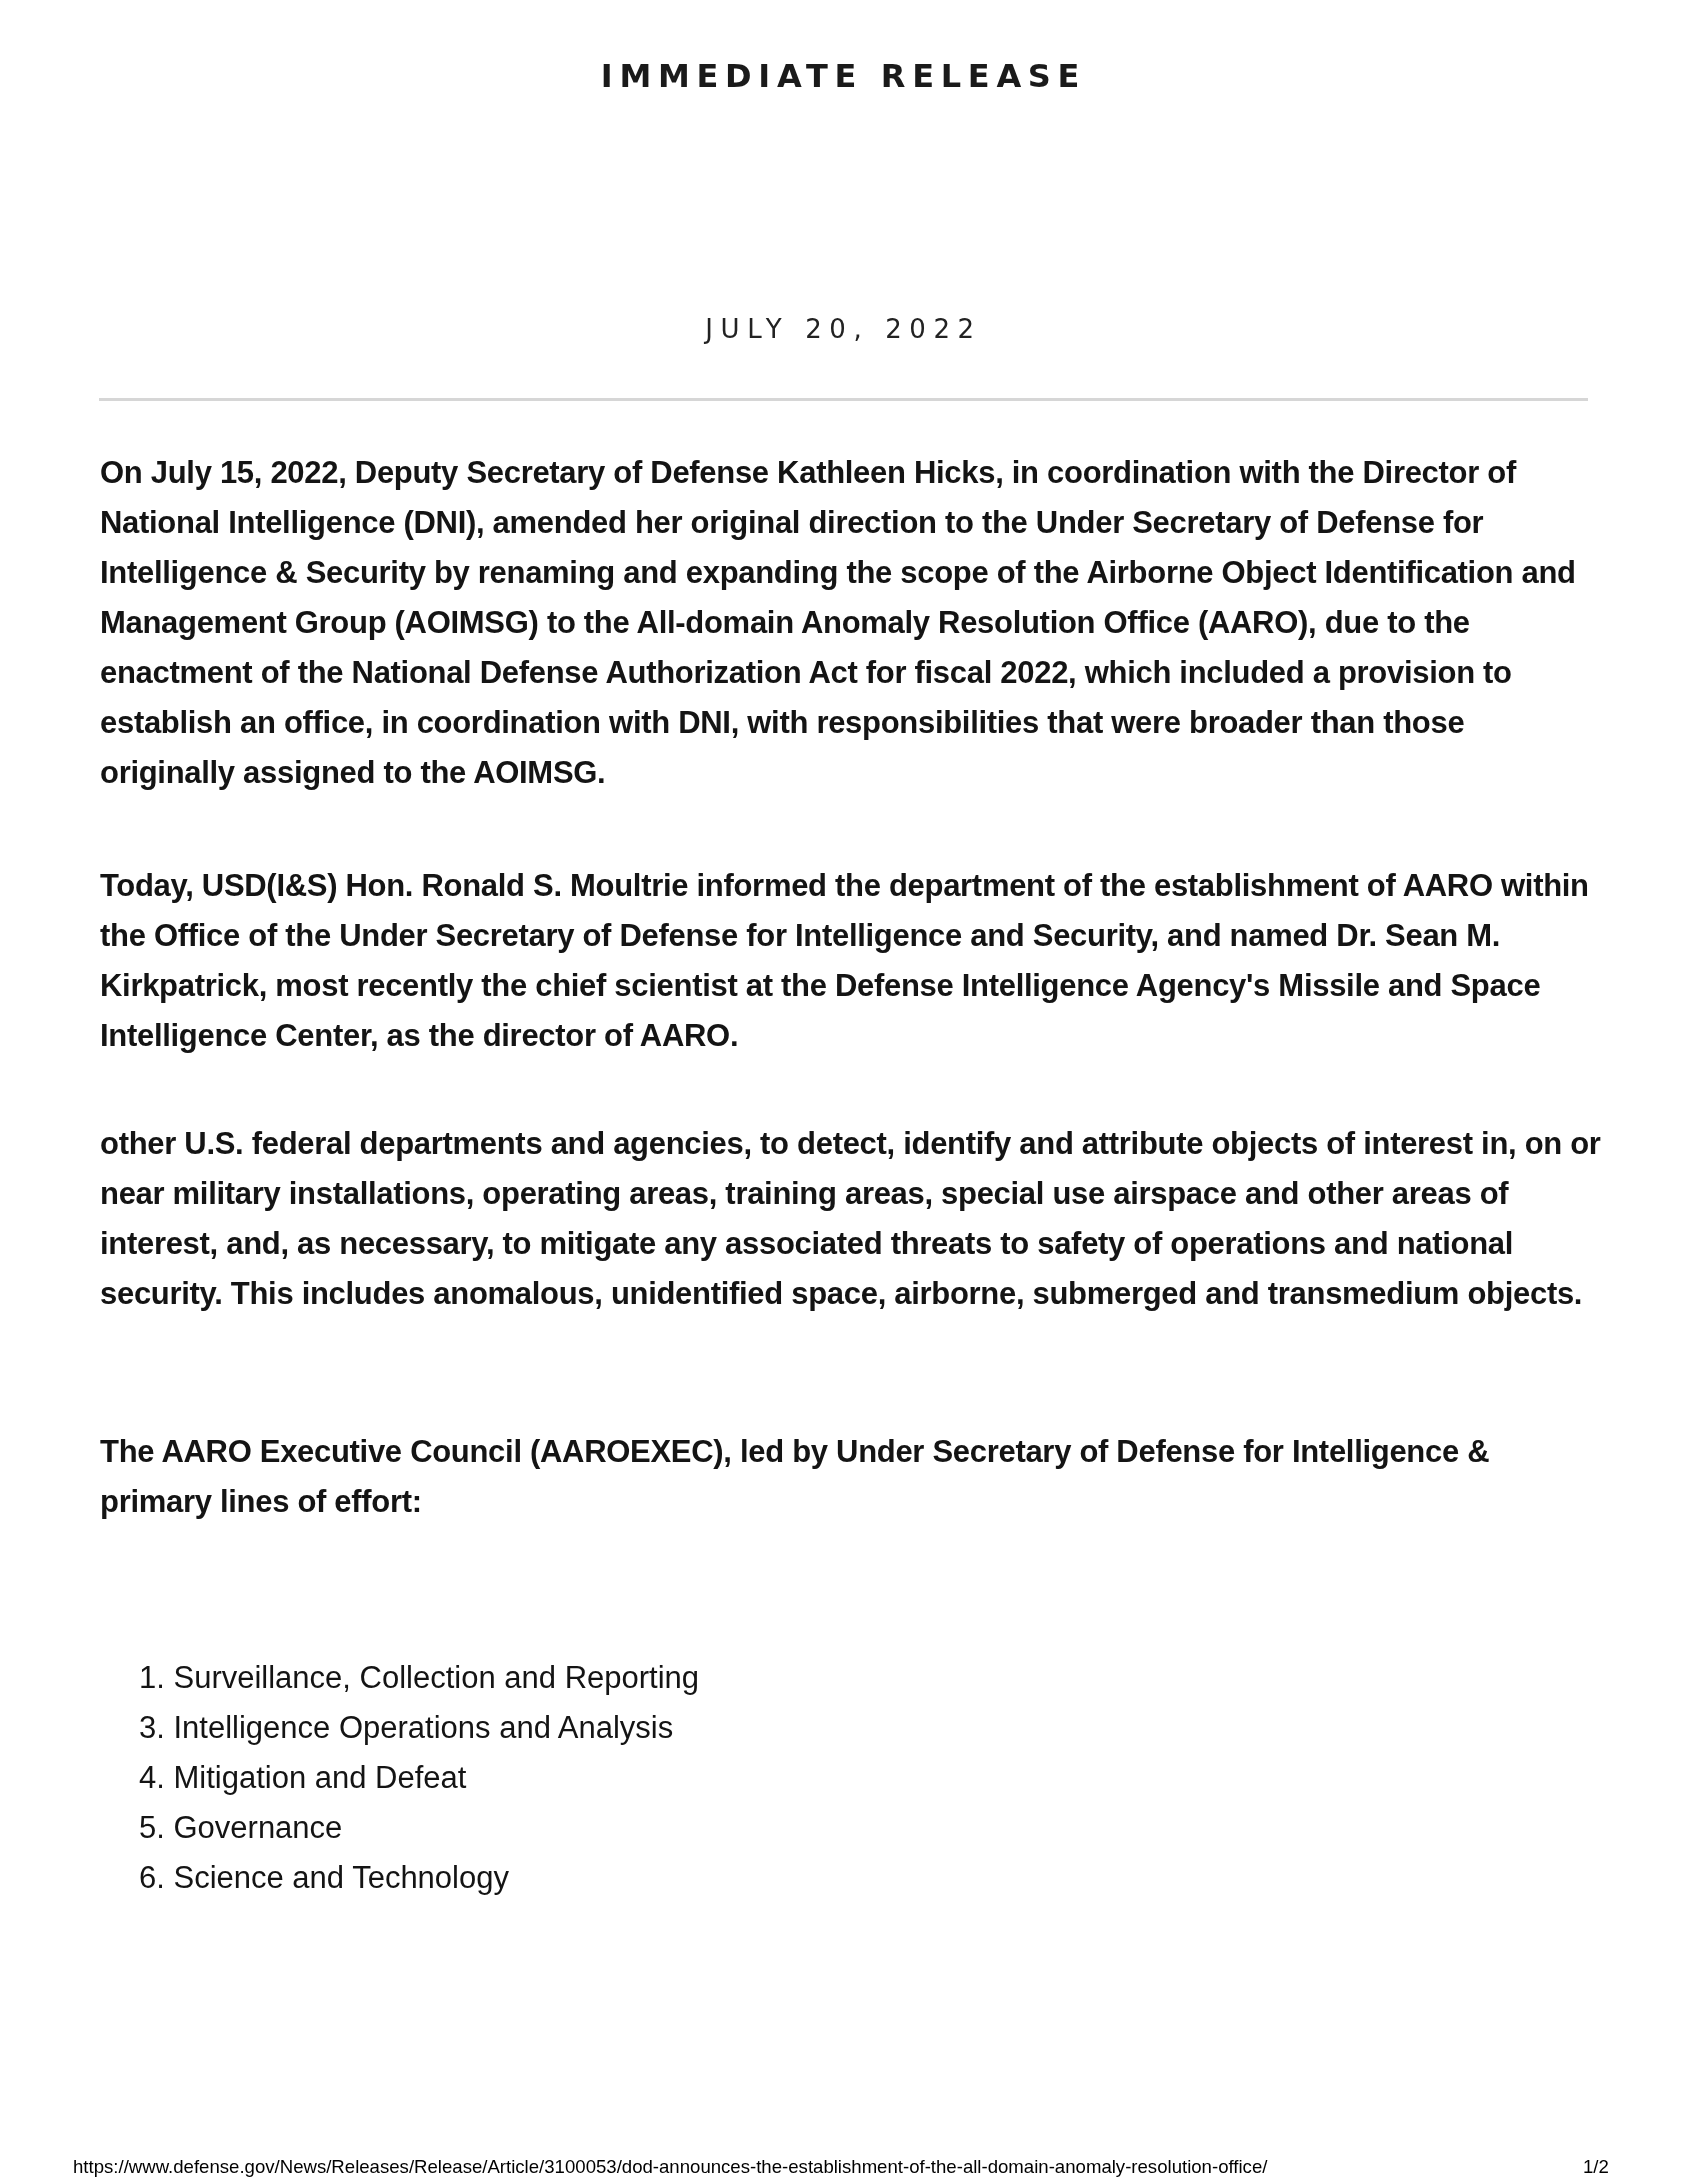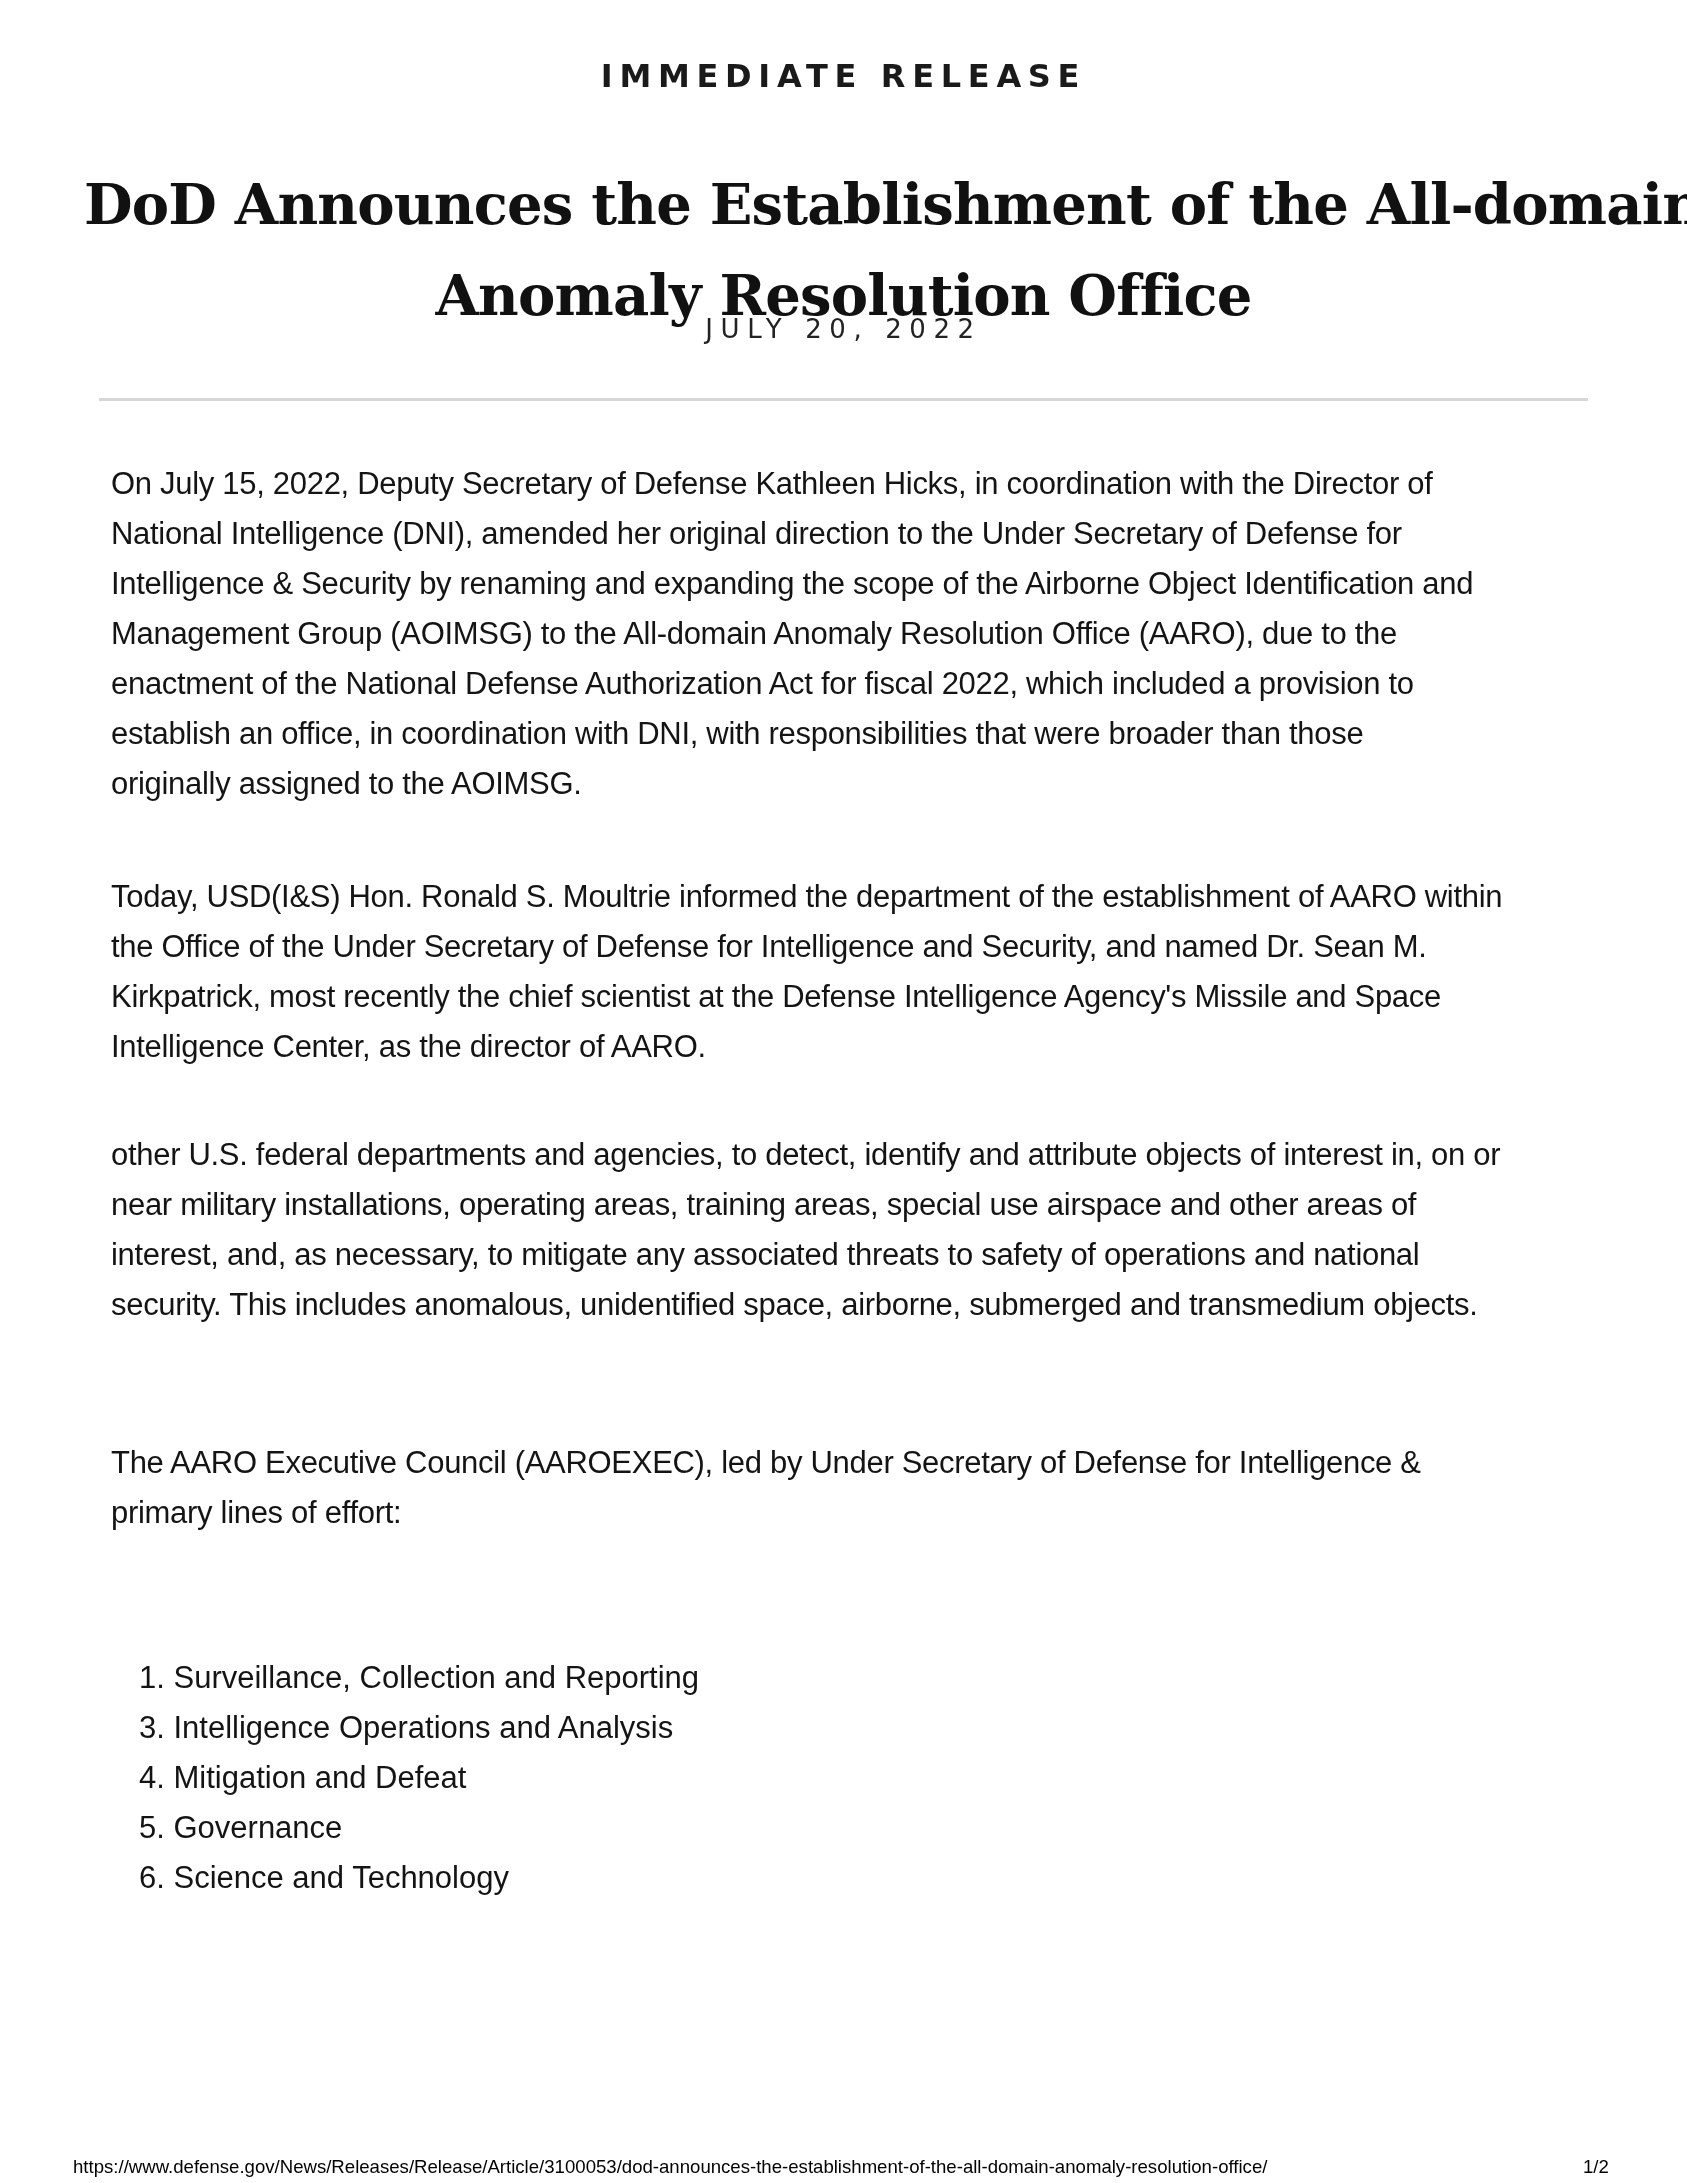--- a/index.html
+++ b/index.html
@@ -59,21 +59,21 @@
   .body-text {
     position: absolute;
     left: 99px;
     width: 1519px;
     font-family: "Liberation Sans", sans-serif;
     font-size: 31px;
     line-height: 50px;
     color: #141414;
     letter-spacing: -0.3px;
   }
-  .body-text p { margin: 12px; }
+  .body-text p { margin: 1px; font-weight: bold; }
   .line { display: block; white-space: nowrap; }
   #para1 { top: 447px; }
   #para2 { top: 860px; }
   #para3 { top: 1118px; }
   #para4 { top: 1426px; }
   .efforts {
     position: absolute;
     top: 1637px;
     left: 123px;
     margin: 16px; padding: 0;
@@ -95,24 +95,20 @@
   .footer-url { position: absolute; left: 73px; top: 0; white-space: nowrap; }
   .footer-page { position: absolute; left: 1583px; top: 0; }
 </style>
 </head>
 <body>
 
 <div class="page">
 
   <div class="kicker">IMMEDIATE RELEASE</div>
 
-  <h1 class="title" style="margin:0;">
-    <span class="line">DoD Announces the Establishment of the All-domain</span>
-    <span class="line">Anomaly Resolution Office</span>
-  </h1>
 
   <div class="date">JULY 20, 2022</div>
 
   <div class="divider"></div>
 
   <div class="body-text" id="para1">
     <p>
       <span class="line">On July 15, 2022, Deputy Secretary of Defense Kathleen Hicks, in coordination with the Director of</span>
       <span class="line">National Intelligence (DNI), amended her original direction to the Under Secretary of Defense for</span>
       <span class="line">Intelligence &amp; Security by renaming and expanding the scope of the Airborne Object Identification and</span>

